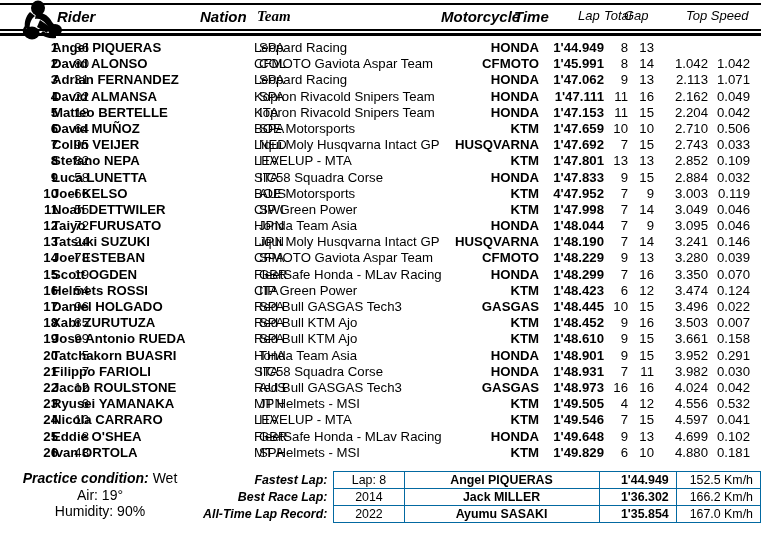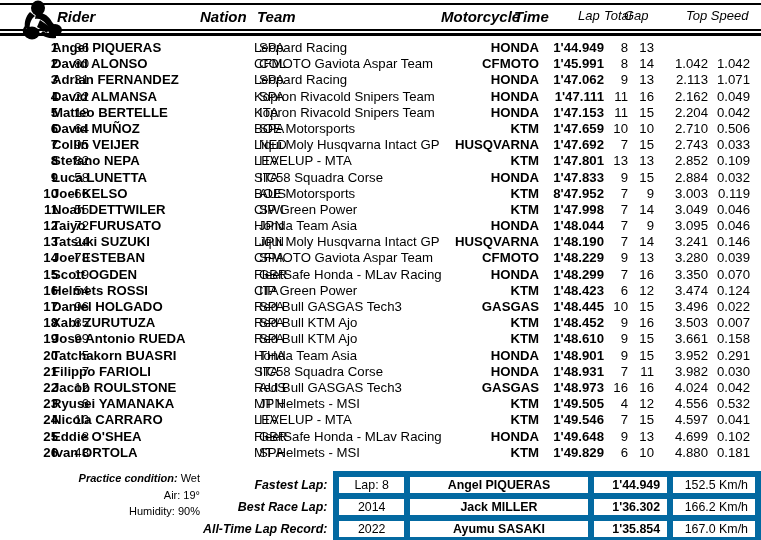--- a/index.html
+++ b/index.html
@@ -96,22 +96,22 @@
   .c-gap   { width: 40px; }
   .c-int   { width: 40px; }
 
   
   #footer { position: absolute; top: 468px; left: 0; width: 761px; height: 72px; }
 
   #conditions {
     position: absolute;
     left: 0; top: 2px;
     width: 200px;
-    text-align: right;
-    font-size: 11px;
+    text-align: center;
+    font-size: 14px;
     line-height: 16.5px;
   }
   #conditions .lbl {
     font-style: italic;
     font-weight: bold;
   }
   #conditions .val { font-weight: normal; font-style: normal; }
 
   #lap-table {
     position: absolute;
@@ -123,21 +123,21 @@
   #lap-table td { padding: 0; height: 16px; }
   .lt-label {
     font-style: italic;
     font-weight: bold;
     text-align: right;
     padding-right: 6px !important;
     white-space: nowrap;
     border: none;
   }
   .lt-cell {
-    border: 6px solid #0369a1;
+    border: 1px solid #0369a1;
     text-align: center;
     padding: 0 6px !important;
     white-space: nowrap;
   }
   .lt-lap   { width: 76px; }
   .lt-name  { width: 248px; font-weight: bold; }
   .lt-time  { width: 76px; font-weight: bold; text-align: right !important; padding-right: 7px !important; }
   .lt-speed { width: 76px; text-align: right !important; padding-right: 7px !important; }
 </style>
 </head>
@@ -158,21 +158,21 @@
       <ellipse cx="39" cy="30" rx="7" ry="6"></ellipse>
       <path d="M24 20 L34 27 L31 33 L21 27 Z"></path>
       <path d="M27 31 C31 34, 36 35, 40 34 L40 38 C34 39, 28 37, 24 34 Z"></path>
     </g>
   </svg>
 </div>
 
 <div id="header-row">
   <span class="h" style="left:57px;">Rider</span>
   <span class="h" style="left:200px;">Nation</span>
-  <span class="h" style="left:257px;">Team</span>
+  <span class="h" style="left:257px;font-family:Liberation Serif, serif;">Team</span>
   <span class="h" style="left:441px;">Motorcycle</span>
   <span class="h" style="left:514px;">Time</span>
   <span class="h h-light" style="left:578px;">Lap</span>
   <span class="h h-light" style="left:604px;">Total</span>
   <span class="h h-light" style="left:624px;">Gap</span>
   <span class="h h-light" style="left:686px;">Top Speed</span>
 </div>
 
 <div id="results">
     <div class="row">
@@ -292,21 +292,21 @@
       <span class="c-gap">2.884</span>
       <span class="c-int">0.032</span>
     </div>
     <div class="row">
       <span class="c-pos">10</span>
       <span class="c-num">66</span>
       <span class="c-rider">Joel KELSO</span>
       <span class="c-nation">AUS</span>
       <span class="c-team">BOE Motorsports</span>
       <span class="c-bike">KTM</span>
-      <span class="c-time">8'47.952</span>
+      <span class="c-time">4'47.952</span>
       <span class="c-lap">7</span>
       <span class="c-total">9</span>
       <span class="c-gap">3.003</span>
       <span class="c-int">0.119</span>
     </div>
     <div class="row">
       <span class="c-pos">11</span>
       <span class="c-num">55</span>
       <span class="c-rider">Noah DETTWILER</span>
       <span class="c-nation">SWI</span>

